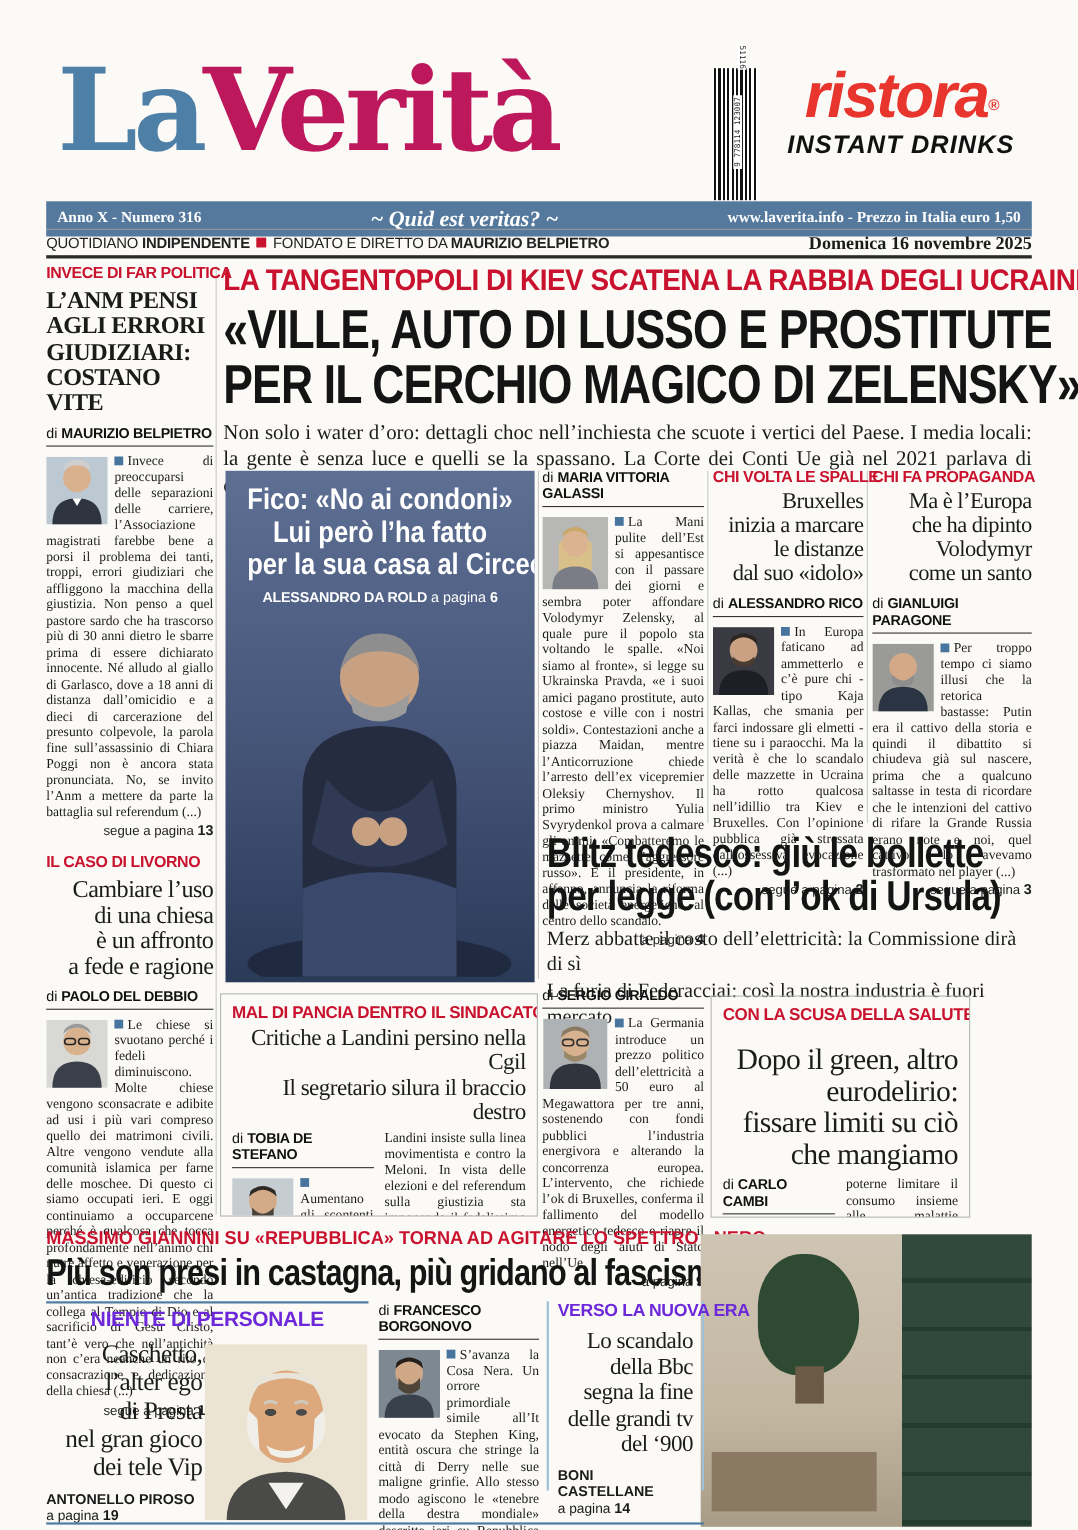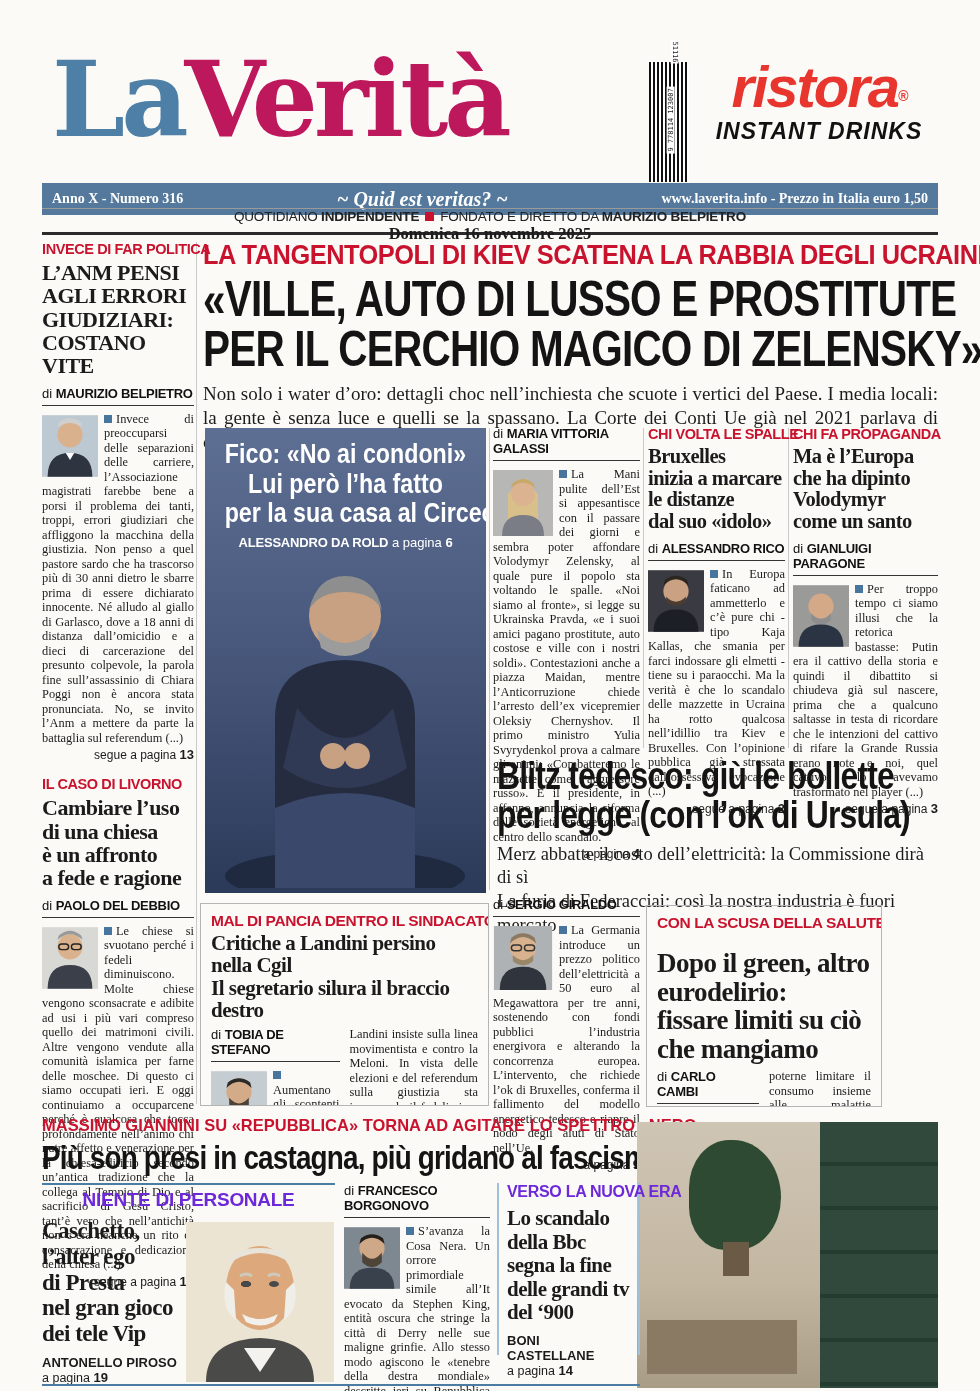--- a/index.html
+++ b/index.html
@@ -24,32 +24,32 @@
                   color:#e8352e;font-size:58px;line-height:1;letter-spacing:-2px;}
   .ristora .rreg{font-size:14px;vertical-align:6px;color:#e8352e;}
   .ristora .rsub{font-family:"Liberation Sans",sans-serif;font-weight:bold;font-style:italic;
                  color:#111;font-size:23px;letter-spacing:1px;margin-top:2px;}
   .bluebar{left:42px;top:183px;width:896px;height:24px;background:#54799c;color:#fff;
            display:flex;align-items:center;justify-content:space-between;padding:16px 10px;
            box-sizing:border-box;font-size:14px;font-weight:bold;}
   .bluebar .quid{font-style:italic;font-weight:bold;font-size:20px;}
   .tagrow{left:42px;top:208px;width:896px;height:27px;border-top:1px solid #9a9a9a;
           border-bottom:3px solid #2b2b2b;display:flex;align-items:center;
-          justify-content:space-between;box-sizing:border-box;flex-direction:column;}
+          justify-content:space-between;box-sizing:border-box;}
   .tagleft{font-family:"Liberation Sans",sans-serif;font-size:13.5px;letter-spacing:-0.2px;color:#222;}
   .tagleft b{font-weight:bold;}
   .redsq{display:inline-block;width:9px;height:9px;background:#c9132e;margin:0 6px;}
   .tagdate{font-weight:bold;font-size:16.5px;}
 
   
   .kicker{font-family:"Liberation Sans",sans-serif;font-weight:bold;color:#c9132e;
           font-size:14.5px;letter-spacing:-0.4px;white-space:pre;}
   .serhead{font-weight:bold;font-size:21px;line-height:1.06;margin:4px 0 8px 0;
            white-space:pre-line;letter-spacing:-0.5px;}
-  .serhead.light{font-weight:bold;}
+  .serhead.light{font-weight:normal;text-align:right;}
   .byline{font-family:"Liberation Sans",sans-serif;font-size:13px;color:#111;
           border-bottom:1.5px solid #333;padding-bottom:4px;margin-bottom:6px;}
   .byline b{font-weight:bold;letter-spacing:-0.3px;}
   .body{font-size:12.4px;line-height:1.17;text-align:justify;color:#1c1c1c;}
   .body .sq{display:inline-block;width:8px;height:8px;background:#48759e;margin-right:4px;}
   .cont{font-family:"Liberation Sans",sans-serif;font-size:12px;text-align:right;margin-top:2px;}
   .cont b{font-size:13px;}
   .mug{float:left;width:56px;height:62px;margin:3px 6px 2px 0;overflow:hidden;}
   .mug svg{display:block;}
 

